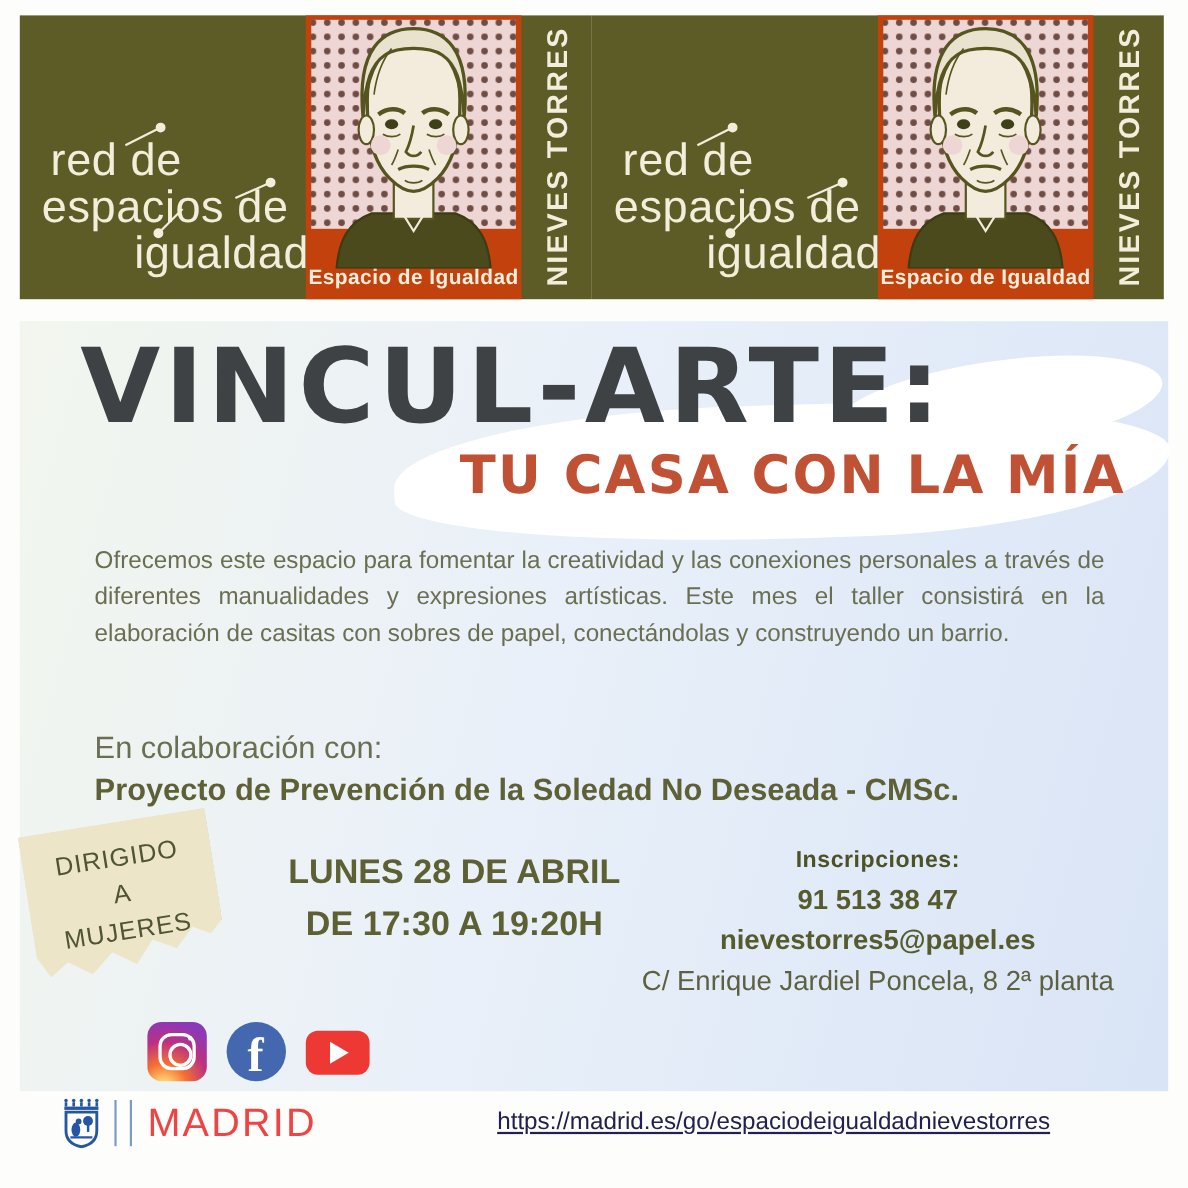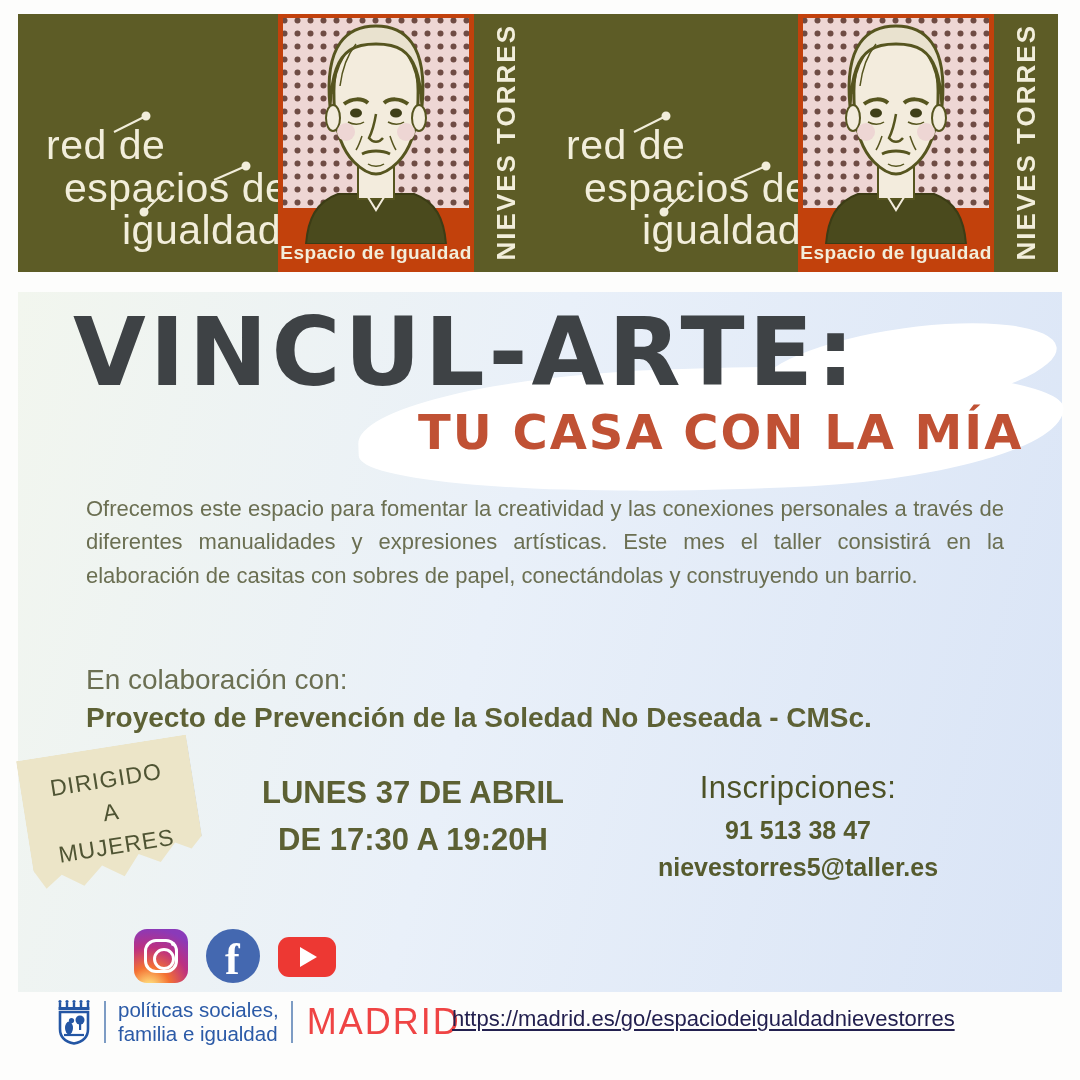--- a/index.html
+++ b/index.html
@@ -6,21 +6,21 @@
   #poster{position:relative;width:1080px;height:1080px;background:#fdfdfc;overflow:hidden;
           font-family:"Liberation Sans",sans-serif;}
 
   
   #banner{position:absolute;left:18px;top:14px;width:1040px;height:258px;display:flex;}
   .half{width:520px;height:258px;display:flex;background:#5d5c26;}
   .logo-panel{width:260px;position:relative;overflow:hidden;}
   .logo-textwrap{position:absolute;left:20px;top:110px;color:#f2eedb;font-size:41px;line-height:1.04;
                  letter-spacing:.5px;}
   .logo-line{display:block;white-space:nowrap;}
-  .ll1{margin-left:8px}.ll2{margin-left:26px}.ll3{margin-left:84px}
+  .ll1{margin-left:8px}.ll2{}.ll3{margin-left:84px}
   .logo-links{position:absolute;inset:0;pointer-events:none;}
   .portrait-panel{width:196px;position:relative;background:#c2410c;}
   .portrait-panel svg.face{position:absolute;left:0;top:0;}
   .portrait-caption{position:absolute;left:0;bottom:8px;width:100%;text-align:center;
                     color:#f2eedb;font-size:19px;font-weight:600;letter-spacing:.4px;}
   .nieves-strip{width:64px;display:flex;align-items:flex-end;justify-content:center;
                 padding-bottom:12px;box-sizing:border-box;}
   .vtext{writing-mode:vertical-rl;transform:rotate(180deg);font-size:26px;font-weight:800;
          color:#f2eedb;letter-spacing:2px;white-space:nowrap;}
 
@@ -47,21 +47,21 @@
                           40% 82%,28% 94%,16% 84%,6% 92%,0% 78%);
         display:flex;flex-direction:column;align-items:center;padding-top:16px;box-sizing:border-box;}
   .note-line{display:block;color:#4f5433;font-size:23px;letter-spacing:1px;line-height:1.45;text-align:center;}
 
   
   #schedule{position:absolute;left:230px;top:478px;width:330px;text-align:center;
             color:#5c6033;font-weight:700;font-size:31px;line-height:1.5;}
 
   
   #inscriptions{position:absolute;left:545px;top:478px;width:470px;text-align:center;color:#5d6140;}
-  .insc-title{font-size:31px;font-weight:400;color:#4d5226;letter-spacing:.5px;margin-bottom:10px;}
+  .insc-title{font-size:21px;font-weight:700;color:#4d5226;letter-spacing:.5px;margin-bottom:10px;}
   .insc-phone,.insc-email{font-size:25px;font-weight:700;color:#565b2e;margin-bottom:8px;}
   .insc-hours,.insc-address{font-size:25px;margin-bottom:7px;}
 
   
   #social{position:absolute;left:116px;top:637px;display:flex;align-items:center;gap:18px;}
   .icon-instagram{position:relative;width:54px;height:54px;border-radius:13px;
     background:radial-gradient(circle at 28% 110%,#fed576 8%,#f47133 30%,#bc3081 58%,#8a3ab9 85%);}
   .ig-frame{position:absolute;inset:10px;border:3.5px solid #fff;border-radius:12px;}
   .ig-lens{position:absolute;left:19px;top:19px;width:16px;height:16px;border:3.5px solid #fff;border-radius:50%;}
   .ig-dot{position:absolute;right:13px;top:13px;width:4px;height:4px;background:#fff;border-radius:50%;}
@@ -189,28 +189,29 @@
     <div id="collab-label">En colaboración con:</div>
     <div id="collab-partner">Proyecto de Prevención de la Soledad No Deseada - CMSc.</div>
 
     <div id="note">
       <span class="note-line">DIRIGIDO</span>
       <span class="note-line">A</span>
       <span class="note-line">MUJERES</span>
     </div>
 
     <div id="schedule">
-      <div>LUNES 37 DE ABRIL</div>
+      <div>LUNES 28 DE ABRIL</div>
       <div>DE 17:30 A 19:20H</div>
     </div>
 
     <div id="inscriptions">
       <div class="insc-title">Inscripciones:</div>
       <div class="insc-phone">91 513 38 47</div>
-      <div class="insc-email">nievestorres5@taller.es</div>
+      <div class="insc-email">nievestorres5@papel.es</div>
+      <div class="insc-address">C/ Enrique Jardiel Poncela, 8 2ª planta</div>
     </div>
 
     <div id="social">
       <div class="icon-instagram">
         <div class="ig-frame"></div>
         <div class="ig-lens"></div>
         <div class="ig-dot"></div>
       </div>
       <div class="icon-facebook">
         <span class="fb-f">f</span>
@@ -233,23 +234,19 @@
         <rect x="2.5" y="8" width="31" height="3" stroke="none"></rect>
         <path d="M4,13 L32,13 L32,30 C32,39 26,43 18,44.5 C10,43 4,39 4,30 Z" fill="#ffffff" stroke-width="2.6"></path>
         <circle cx="24" cy="21" r="4.5" stroke="none"></circle>
         <rect x="23" y="24" width="2.2" height="7" stroke="none"></rect>
         <ellipse cx="13" cy="29" rx="4" ry="6.5" stroke="none"></ellipse>
         <circle cx="15.5" cy="21.5" r="2.6" stroke="none"></circle>
         <path d="M8,36 L28,36" stroke-width="2.2" fill="none"></path>
       </g>
     </svg>
     <div class="footer-divider"></div>
-    <div class="dept">
-      <div>políticas sociales,</div>
-      <div>familia e igualdad</div>
-    </div>
     <div class="footer-divider"></div>
     <div class="city">MADRID</div>
   </div>
 
   <a id="footer-link" href="#">https://madrid.es/go/espaciodeigualdadnievestorres</a>
 
 </div>
 
 </body></html>

